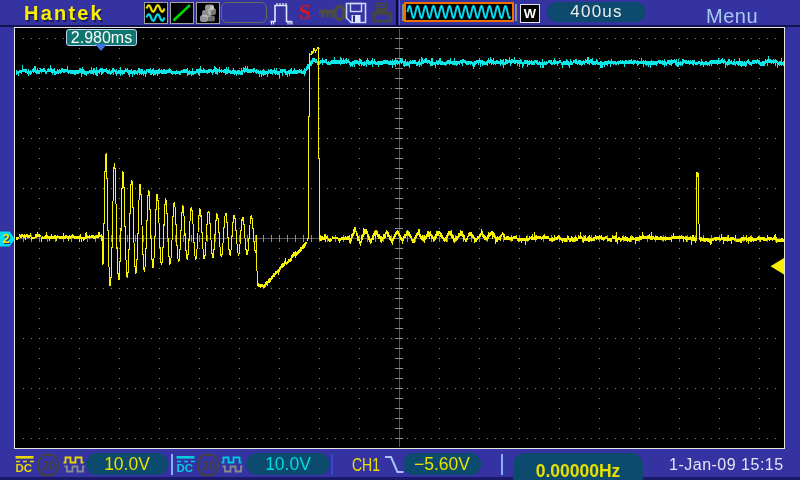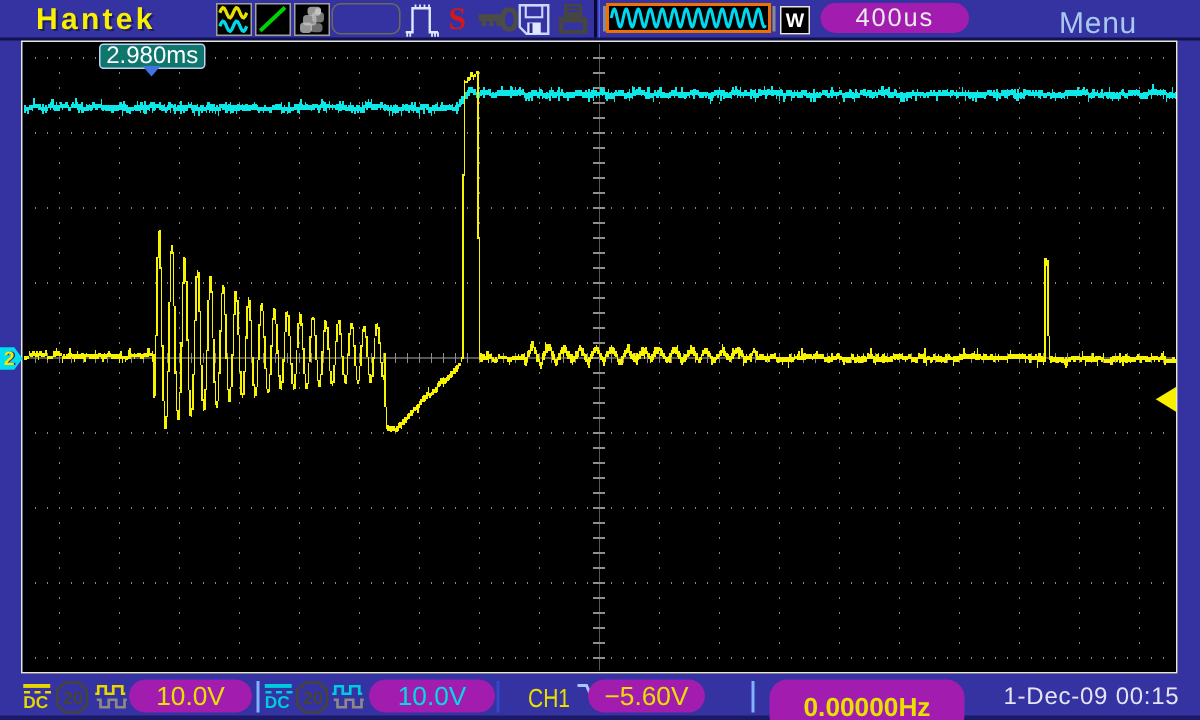--- a/index.html
+++ b/index.html
@@ -1,17 +1,17 @@
 <!DOCTYPE html>
 <html><head><meta charset="utf-8"><style>
   html,body{margin:0;padding:0;}
   #scr{position:relative;width:800px;height:480px;background:#3532a2;overflow:hidden;
        font-family:"Liberation Sans", sans-serif;}
   .abs{position:absolute;}
-  .pill{position:absolute;background:#a21caf;border-radius:12px;display:flex;
+  .pill{position:absolute;background:#0c4a6e;border-radius:12px;display:flex;
         align-items:center;justify-content:center;font-size:17.5px;}
 </style></head><body>
 <div id="scr">
 
   <div class="abs" style="left:0;top:25px;width:800px;height:2px;background:#12124e;"></div>
 
   <div class="abs" style="left:14px;top:27px;width:769px;height:420px;border:1px solid #e6e6e2;background:#000;"></div>
   <svg class="abs" style="left:16px;top:29px;" width="768" height="418" viewBox="0 0 768 418" shape-rendering="crispEdges">
     <path d="M383.5 0V418" stroke="#565656" stroke-width="1"></path>
     <path d="M0 209.5H767" stroke="#565656" stroke-width="1"></path>
@@ -146,17 +146,17 @@
     <path d="M0.5 7.5 H2.5 V2.5 H7.5 V7.5 H12.5 V2.5 H18.5 V7.5 H20.5" fill="none" stroke="#00cce0" stroke-width="1.8"></path>
     <path d="M1.5 11.5 H4 V16.5 H9.5 V11.5 H14.5 V16.5 H20 V11.5 H21.5" fill="none" stroke="#8a8a8a" stroke-width="1.8"></path>
   </svg>
   <div class="pill" style="left:246px;top:453px;width:84px;height:22px;color:#00dce0;">10.0V</div>
   <div class="abs" style="left:331px;top:454px;width:2px;height:21px;background:#3448c8;"></div>
 
   <div class="abs" style="left:352px;top:455px;color:#e8e000;font-size:17.5px;transform:scaleX(0.8);transform-origin:0 0;">CH1</div>
   <svg class="abs" style="left:384px;top:454px;" width="21" height="21" viewBox="0 0 21 21">
     <path d="M1 3 h6 l6.5 15 h6" fill="none" stroke="#a8c4f8" stroke-width="2"></path>
   </svg>
-  <div class="pill" style="left:392px;top:453px;width:78px;height:22px;color:#e8e000;text-align:right;">−5.60V</div>
+  <div class="pill" style="left:403px;top:453px;width:78px;height:22px;color:#e8e000;text-align:right;">−5.60V</div>
   <div class="abs" style="left:501px;top:454px;width:2px;height:21px;background:#7fb2ff;"></div>
   <div class="pill" style="left:513px;top:453px;width:130px;height:36px;color:#e8e000;font-weight:bold;">0.00000Hz</div>
-  <div class="abs" style="left:669px;top:456px;color:#e4e4f4;font-size:16px;letter-spacing:0.5px;">1-Dec-09 00:15</div>
+  <div class="abs" style="left:669px;top:456px;color:#e4e4f4;font-size:16px;letter-spacing:0.5px;">1-Jan-09 15:15</div>
 </div>
 
 </body></html>

